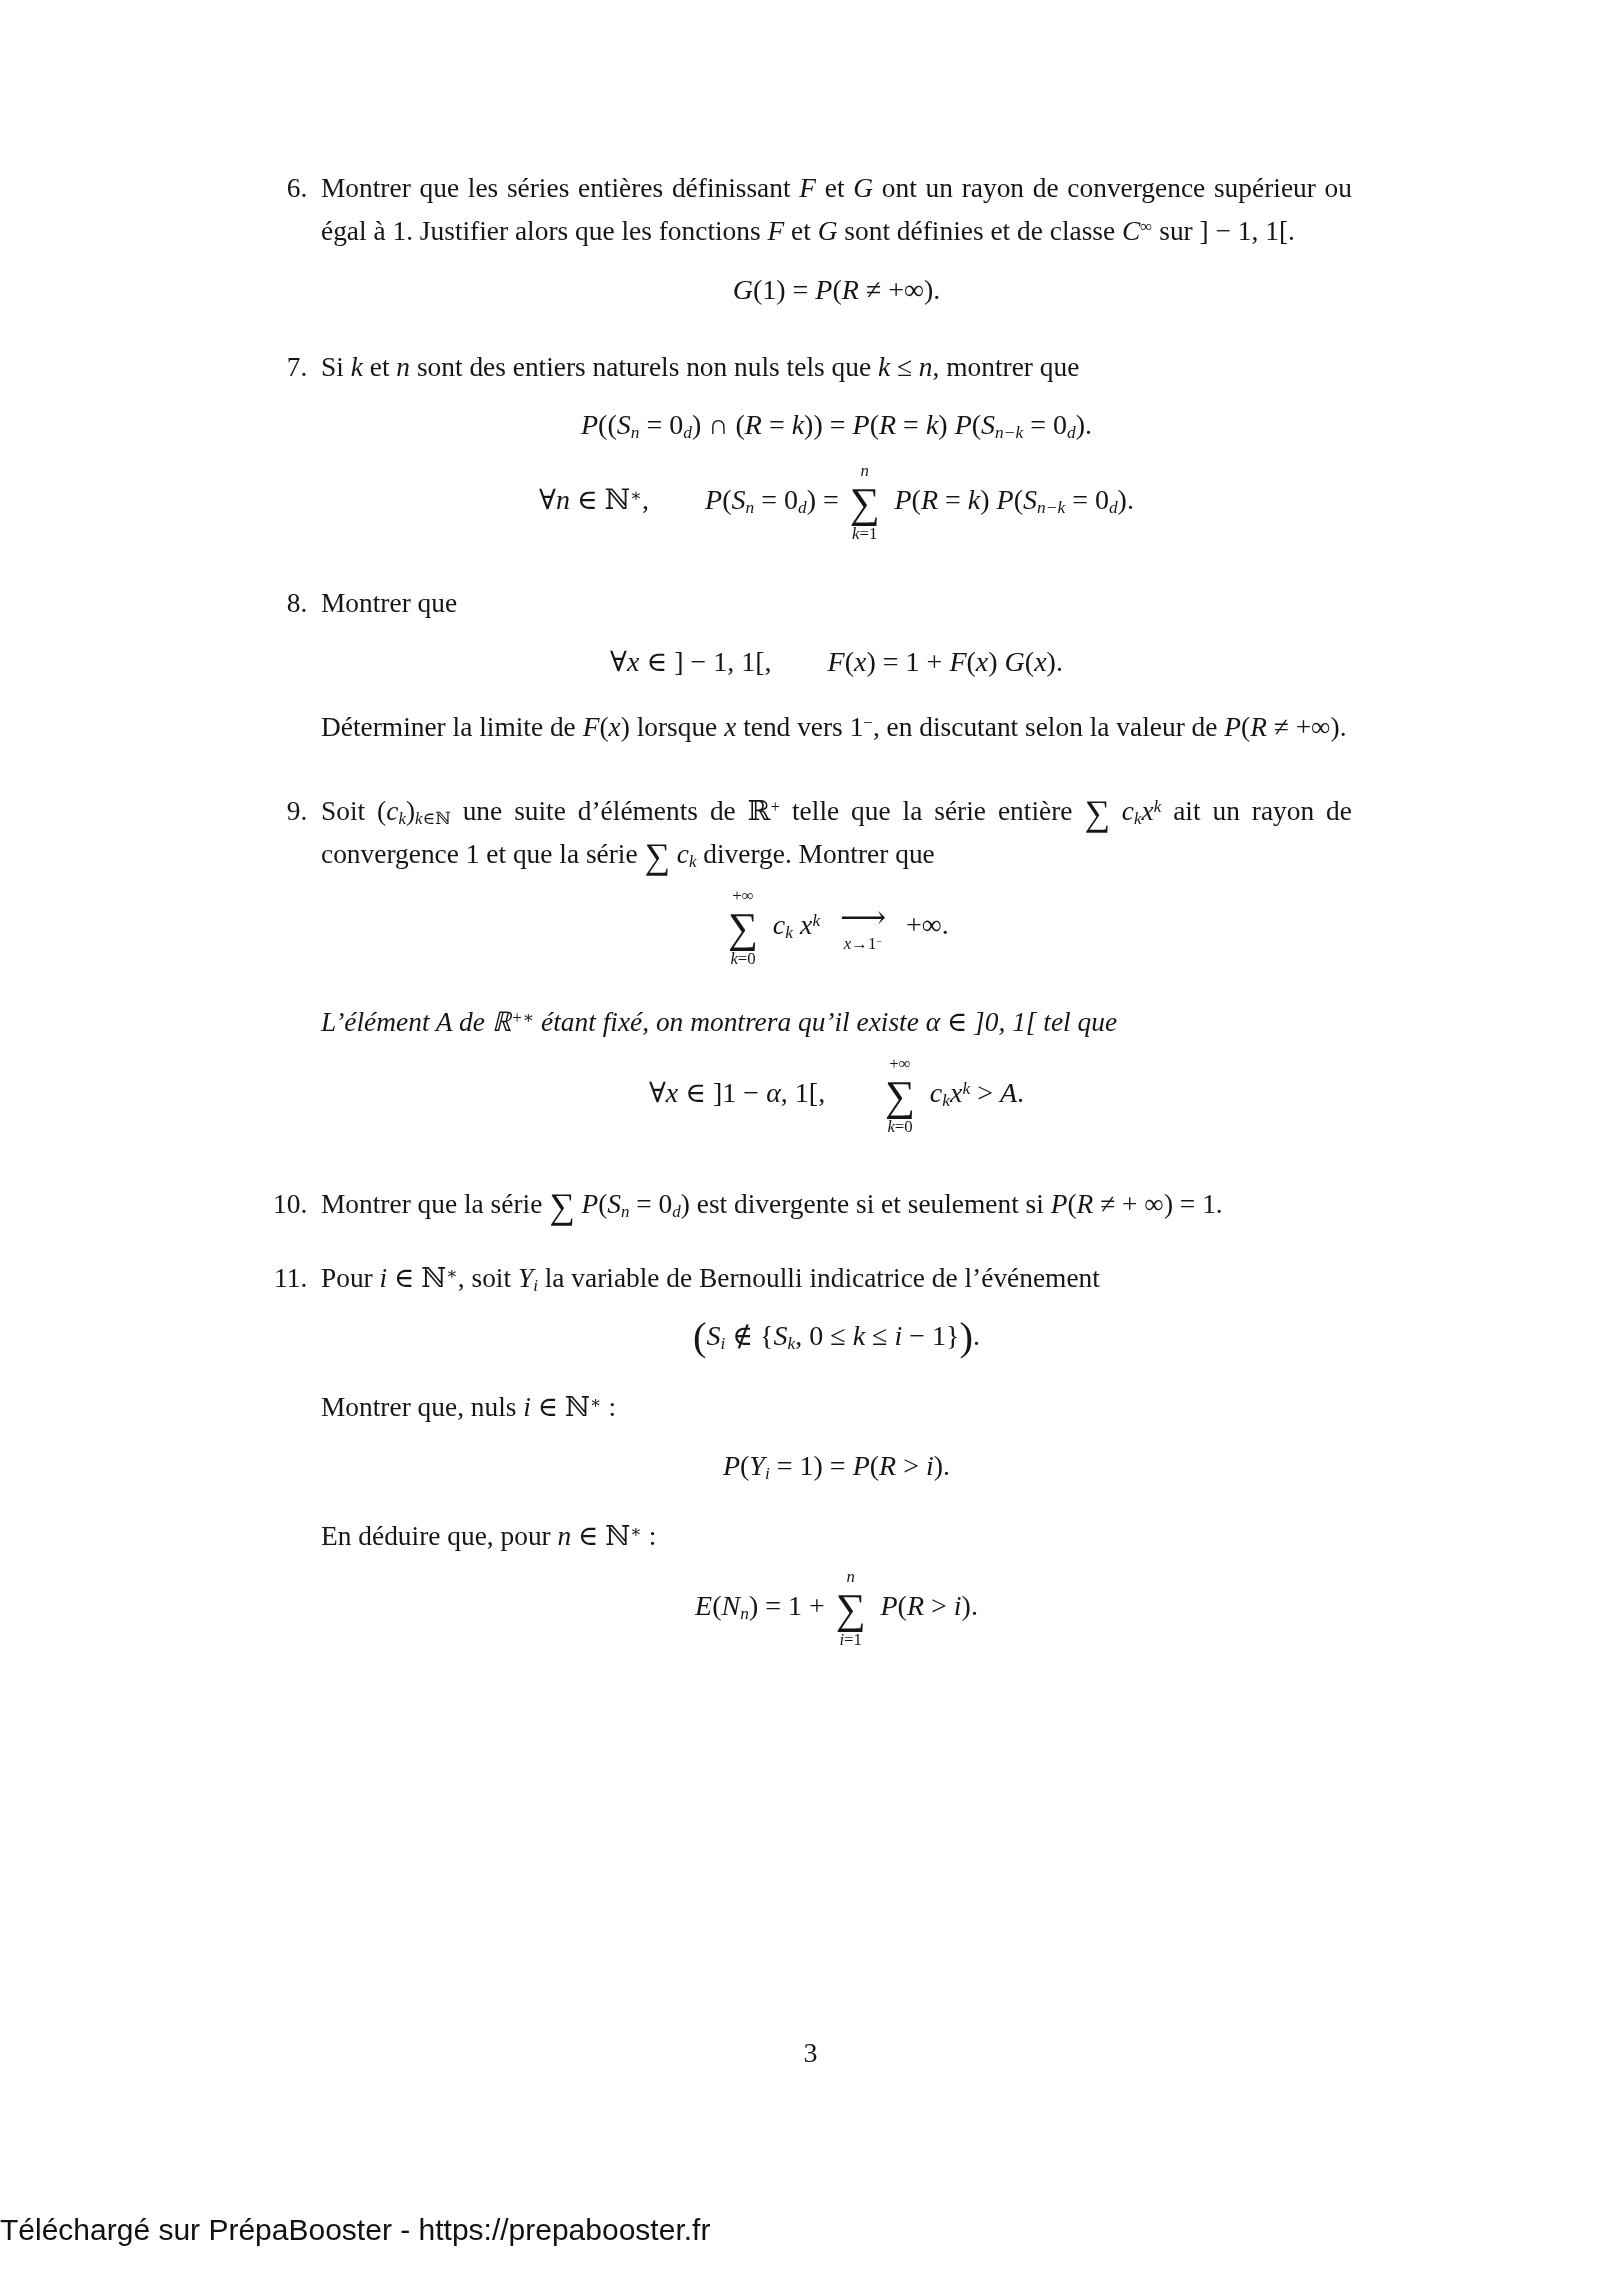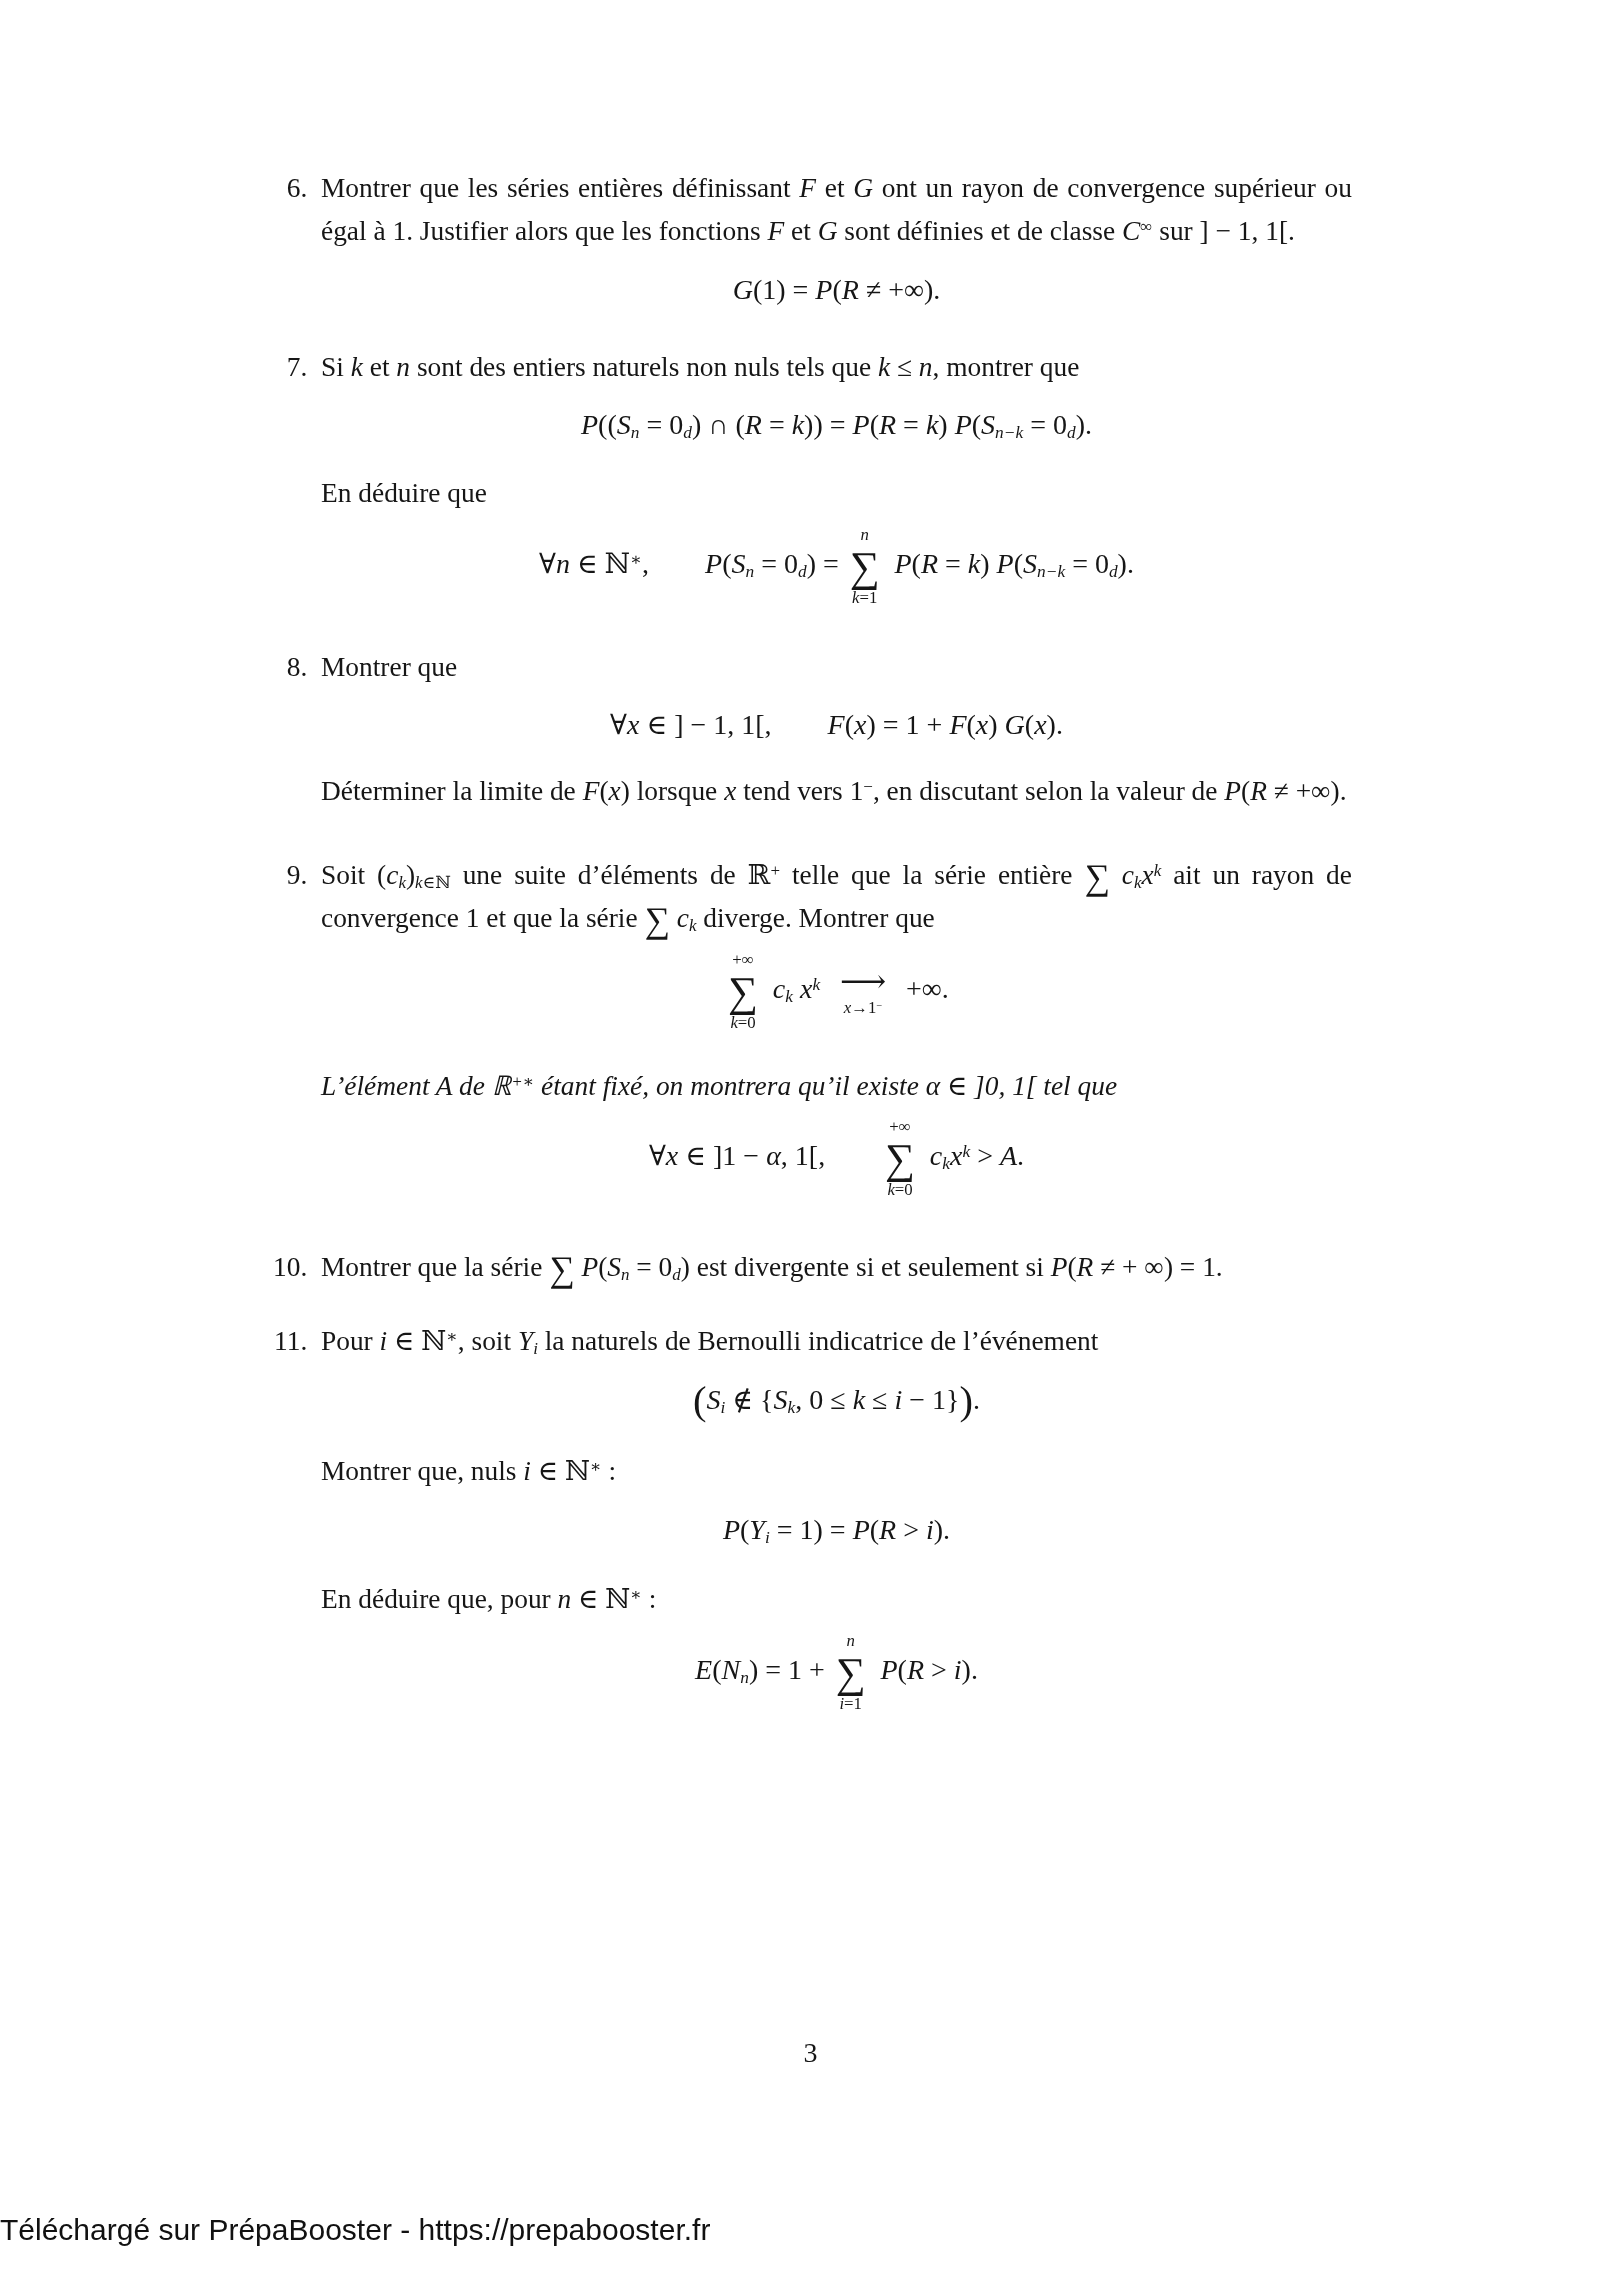--- a/index.html
+++ b/index.html
@@ -106,21 +106,20 @@
         <span class="num">6.</span><span><span>Montrer que les séries entières définissant </span><span class="it">F</span><span> et </span><span class="it">G</span><span> ont un rayon de convergence supérieur ou égal à 1. Justifier alors que les fonctions </span><span class="it">F</span><span> et </span><span class="it">G</span><span> sont définies et de classe </span><span class="it">C</span><sup>∞</sup><span> sur ] − 1, 1[.</span></span>
       </div>
       <div class="display"><span class="it">G</span><span>(1) = </span><span class="it">P</span><span>(</span><span class="it">R</span><span> ≠ +∞).</span></div>
     </div>
 
     <div class="item mt36">
       <div class="para hang">
         <span class="num">7.</span><span><span>Si </span><span class="it">k</span><span> et </span><span class="it">n</span><span> sont des entiers naturels non nuls tels que </span><span class="it">k</span><span> ≤ </span><span class="it">n</span><span>, montrer que</span></span>
       </div>
       <div class="display"><span class="it">P</span><span>((</span><span class="it">S</span><sub class="it">n</sub><span> = 0</span><sub class="it">d</sub><span>) ∩ (</span><span class="it">R</span><span> = </span><span class="it">k</span><span>)) = </span><span class="it">P</span><span>(</span><span class="it">R</span><span> = </span><span class="it">k</span><span>) </span><span class="it">P</span><span>(</span><span class="it">S</span><sub class="it">n−k</sub><span> = 0</span><sub class="it">d</sub><span>).</span></div>
-      <div class="para mt26"><span>En déduire que</span></div>
       <div class="display dsum"><span>∀</span><span class="it">n</span><span> ∈ ℕ</span><sup>∗</sup><span>,  </span><span class="it">P</span><span>(</span><span class="it">S</span><sub class="it">n</sub><span> = 0</span><sub class="it">d</sub><span>) = </span><span class="msum">
             <span class="lim"><span class="it">n</span></span>
             <span class="sigma">∑</span>
             <span class="lim"><span class="it">k</span><span>=1</span></span>
           </span><span> </span><span class="it">P</span><span>(</span><span class="it">R</span><span> = </span><span class="it">k</span><span>) </span><span class="it">P</span><span>(</span><span class="it">S</span><sub class="it">n−k</sub><span> = 0</span><sub class="it">d</sub><span>).</span></div>
     </div>
 
     <div class="item mt38">
       <div class="para hang">
         <span class="num">8.</span><span><span>Montrer que</span></span>
@@ -150,21 +149,21 @@
     </div>
 
     <div class="item mt46">
       <div class="para hang">
         <span class="num">10.</span><span><span>Montrer que la série </span><span class="op">∑</span><span> </span><span class="it">P</span><span>(</span><span class="it">S</span><sub class="it">n</sub><span> = 0</span><sub class="it">d</sub><span>) est divergente si et seulement si </span><span class="it">P</span><span>(</span><span class="it">R</span><span> ≠ + ∞) = 1.</span></span>
       </div>
     </div>
 
     <div class="item mt22">
       <div class="para hang">
-        <span class="num">11.</span><span><span>Pour </span><span class="it">i</span><span> ∈ ℕ</span><sup>∗</sup><span>, soit </span><span class="it">Y</span><sub class="it">i</sub><span> la naturels de Bernoulli indicatrice de l’événement</span></span>
+        <span class="num">11.</span><span><span>Pour </span><span class="it">i</span><span> ∈ ℕ</span><sup>∗</sup><span>, soit </span><span class="it">Y</span><sub class="it">i</sub><span> la variable de Bernoulli indicatrice de l’événement</span></span>
       </div>
       <div class="display"><span class="bigp">(</span><span class="it">S</span><sub class="it">i</sub><span> ∉ {</span><span class="it">S</span><sub class="it">k</sub><span>, 0 ≤ </span><span class="it">k</span><span> ≤ </span><span class="it">i</span><span> − 1}</span><span class="bigp">)</span><span>.</span></div>
       <div class="para mt30"><span>Montrer que, nuls </span><span class="it">i</span><span> ∈ ℕ</span><sup>∗</sup><span> :</span></div>
       <div class="display"><span class="it">P</span><span>(</span><span class="it">Y</span><sub class="it">i</sub><span> = 1) = </span><span class="it">P</span><span>(</span><span class="it">R</span><span> &gt; </span><span class="it">i</span><span>).</span></div>
       <div class="para mt28"><span>En déduire que, pour </span><span class="it">n</span><span> ∈ ℕ</span><sup>∗</sup><span> :</span></div>
       <div class="display dsum"><span class="it">E</span><span>(</span><span class="it">N</span><sub class="it">n</sub><span>) = 1 + </span><span class="msum">
             <span class="lim"><span class="it">n</span></span>
             <span class="sigma">∑</span>
             <span class="lim"><span class="it">i</span><span>=1</span></span>
           </span><span> </span><span class="it">P</span><span>(</span><span class="it">R</span><span> &gt; </span><span class="it">i</span><span>).</span></div>

